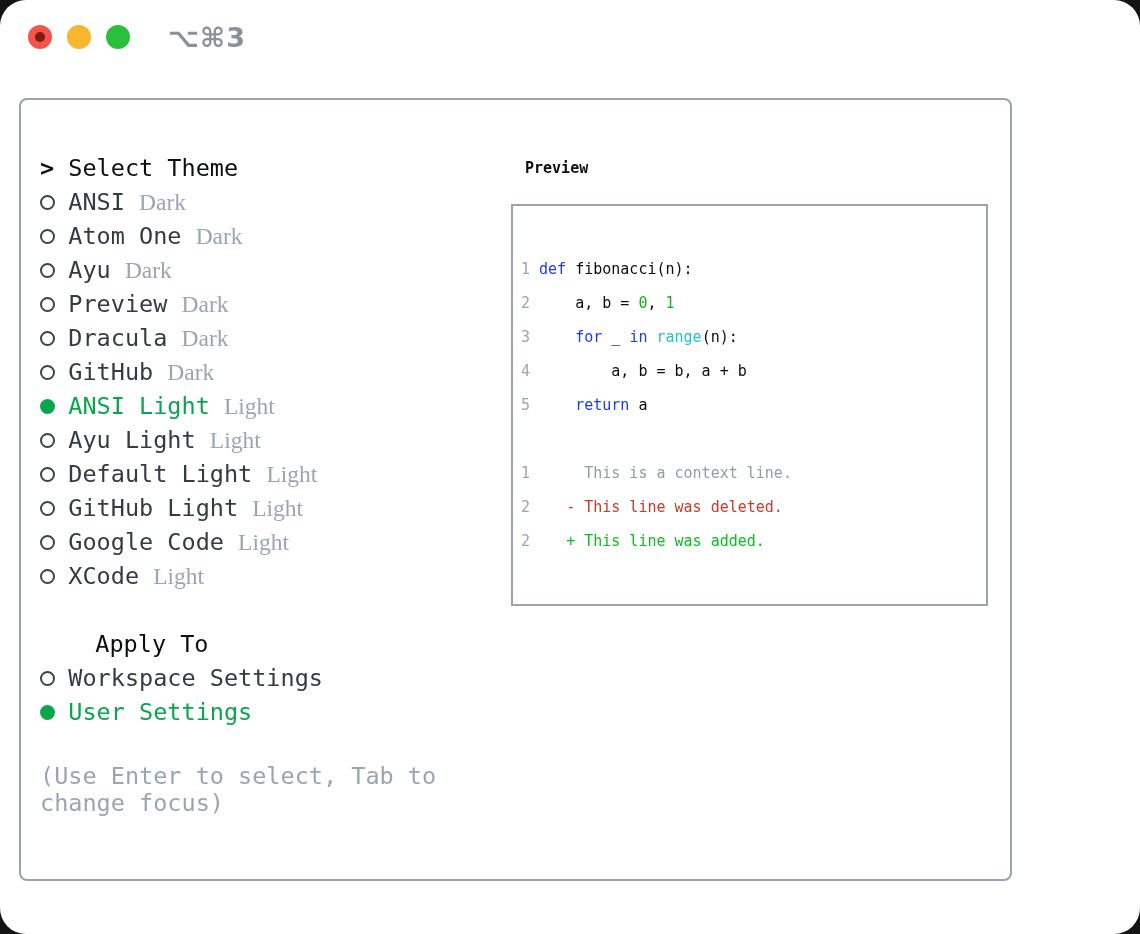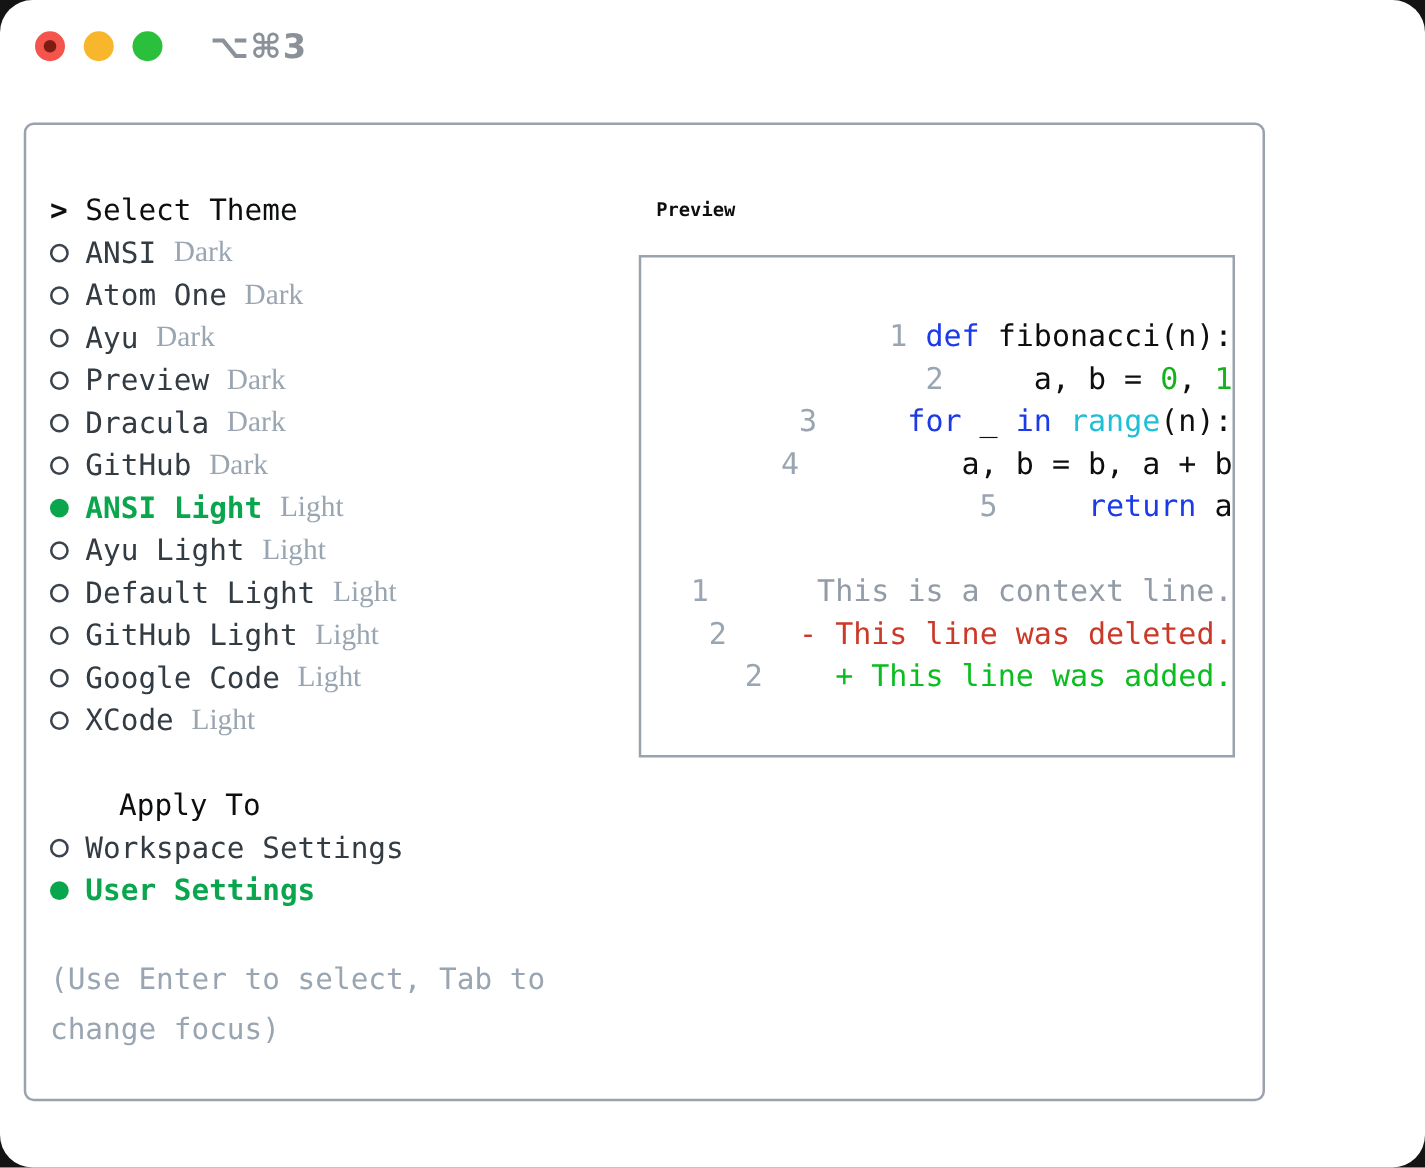--- a/index.html
+++ b/index.html
@@ -50,46 +50,46 @@
   .row { height: 34px; display: flex; align-items: center; white-space: pre; }
   .row .cell-marker { width: 28.3px; display: flex; align-items: center; }
   .prompt { font-weight: bold; color: var(--c-black); }
   .panel-title { font-weight: normal; color: var(--c-black); }
   .dot {
     width: 15px; height: 15px; border-radius: 50%;
     border: 2.5px solid var(--c-ring);
   }
   .dot.selected { border: none; background: var(--c-green-sel); }
   .theme-name { color: var(--c-dark); }
-  .theme-name.selected { color: var(--c-green-sel); font-weight: bold; }
+  .theme-name.selected { color: var(--c-green-sel); }
   .variant { color: var(--c-gray); margin-left: 14.15px; font-family: Liberation Serif, serif; }
   .blank-row { height: 34px; }
   .apply-title { color: var(--c-black); margin-left: 27px; }
   .help {
     white-space: pre-line;
     color: var(--c-gray);
-    line-height: 40px;
+    line-height: 27px;
     margin-top: 0;
   }
   
   .preview-title {
     position: absolute; left: 504px; top: 51px;
     height: 34px; line-height: 34px;
     font-size: 15px; font-weight: bold; color: var(--c-black);
   }
   .preview-box {
     position: absolute; left: 490px; top: 104px;
     width: 477px; height: 402px;
     border: 2px solid var(--c-border);
     background: #ffffff;
     overflow: hidden;
   }
   .code-area {
     padding: 46px 0 0 8px;
-    font-size: 24px; line-height: 34px; text-align: right;
+    font-size: 15px; line-height: 34px;
   }
   .code-line { height: 34px; white-space: pre; }
   .ln   { color: var(--c-gray); }
   .seg-plain  { color: var(--c-black); }
   .seg-kw     { color: var(--c-blue); }
   .seg-fn     { color: var(--c-cyan); }
   .seg-numlit { color: var(--c-green-num); }
   .seg-ctx    { color: var(--c-ctx); }
   .seg-del    { color: var(--c-red-del); }
   .seg-add    { color: var(--c-green-add); margin-top: 40px; }

